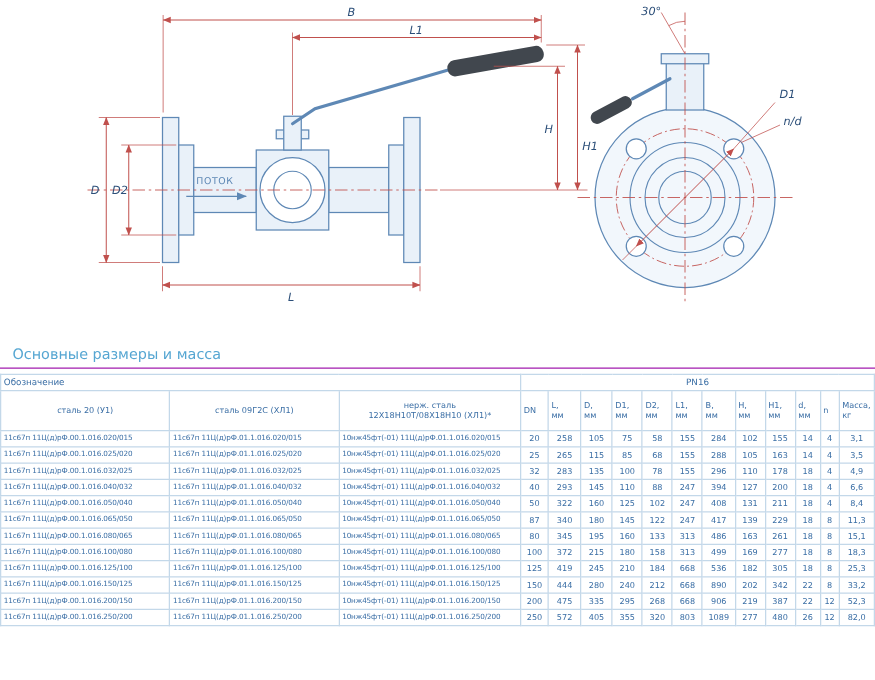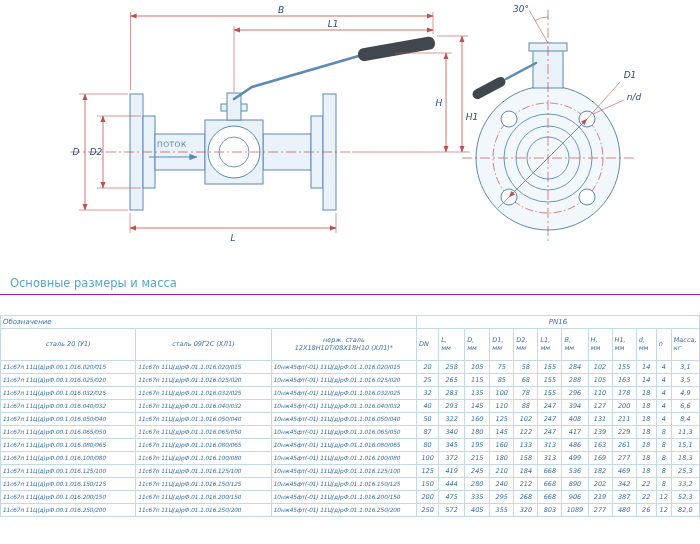--- a/index.html
+++ b/index.html
@@ -24,22 +24,22 @@
   .ext{stroke:var(--dim-red,#c0504d);stroke-width:.6;fill:none;}
   .bar{stroke:var(--line-blue,#5e88b5);stroke-width:2.5;fill:none;stroke-linecap:round;}
   .grip{fill:var(--grip-dark,#41474e);}
   .lab{fill:var(--label-blue,#2c4f79);font:italic 9px "DejaVu Sans",sans-serif;}
   .flow{fill:var(--line-blue,#5e88b5);font:7.5px "DejaVu Sans",sans-serif;letter-spacing:.5px;}
   .fl{stroke:var(--line-blue,#5e88b5);stroke-width:1;}
   
   .title-row{padding:4px 10px 3px;border-bottom:1px solid #a21caf;}
   .title{color:var(--title-blue,#55a6d2);font-size:11.5px;}
   
-  table{width:700px;border-collapse:collapse;table-layout:fixed;margin-top:20px;
-        color:var(--table-text,#3a6ea5);font-style:italic;}
+  table{width:700px;border-collapse:collapse;table-layout:fixed;margin-top:4px;
+        color:var(--table-text,#3a6ea5);}
   th,td{border:1px solid var(--table-border,#c3d8e9);padding:0 2px;font-weight:normal;}
   .th-desig{font-size:7px;text-align:left;height:13px;}
   .th-pn{font-size:7px;text-align:center;height:13px;}
   .th-mat{font-size:6.5px;text-align:center;vertical-align:middle;white-space:pre-line;height:32px;line-height:1.15;}
   .th-dim{font-size:6.5px;text-align:left;vertical-align:middle;white-space:pre-line;line-height:1.15;}
   td.des{font-size:5.8px;text-align:left;white-space:nowrap;overflow:hidden;height:13px;letter-spacing:-.1px;}
   td.num{font-size:6.5px;text-align:center;height:13px;}
 </style>
 </head>
 <body>
@@ -344,21 +344,21 @@
           <td class="des">11с67п 11Ц(д)рФ.01.1.016.125/100</td>
           <td class="des">10нж45фт(-01) 11Ц(д)рФ.01.1.016.125/100</td>
           <td class="num">125</td>
           <td class="num">419</td>
           <td class="num">245</td>
           <td class="num">210</td>
           <td class="num">184</td>
           <td class="num">668</td>
           <td class="num">536</td>
           <td class="num">182</td>
-          <td class="num">469</td>
+          <td class="num">305</td>
           <td class="num">18</td>
           <td class="num">8</td>
           <td class="num">25,3</td>
         </tr>
         <tr>
           <td class="des">11с67п 11Ц(д)рФ.00.1.016.150/125</td>
           <td class="des">11с67п 11Ц(д)рФ.01.1.016.150/125</td>
           <td class="des">10нж45фт(-01) 11Ц(д)рФ.01.1.016.150/125</td>
           <td class="num">150</td>
           <td class="num">444</td>

